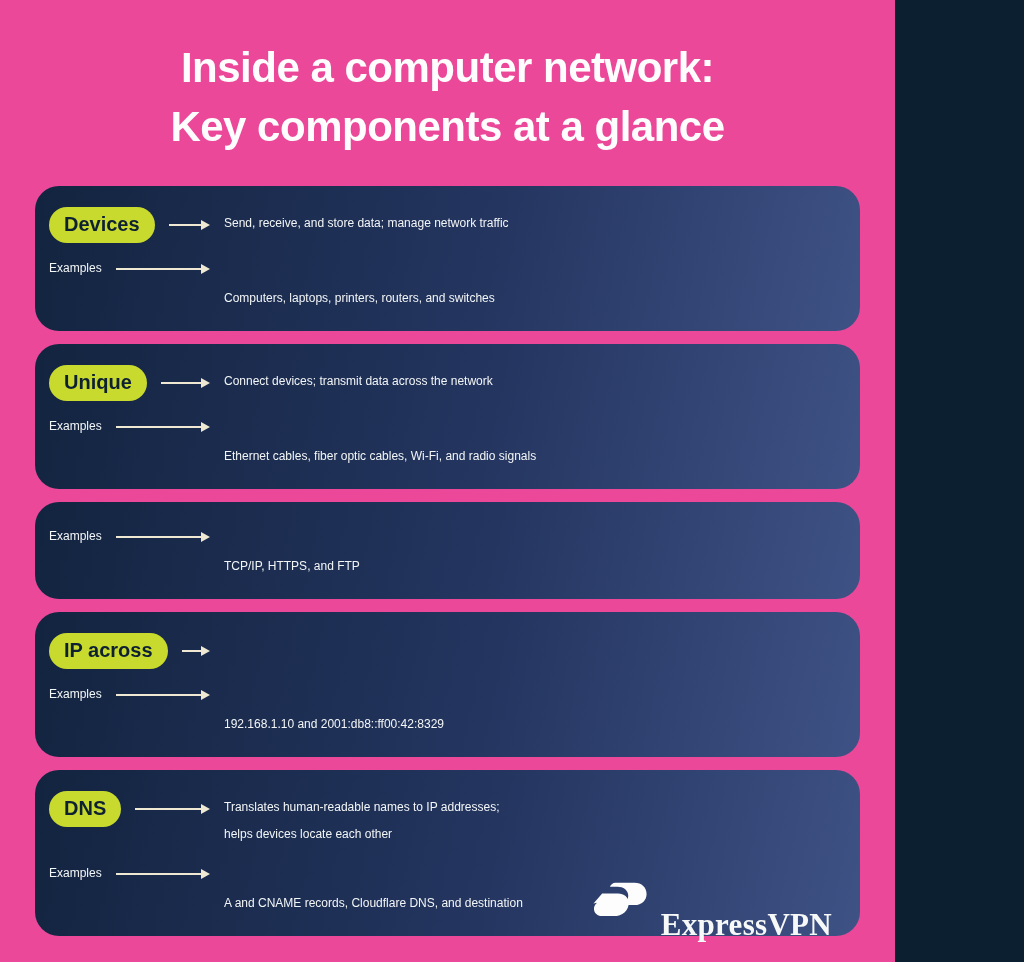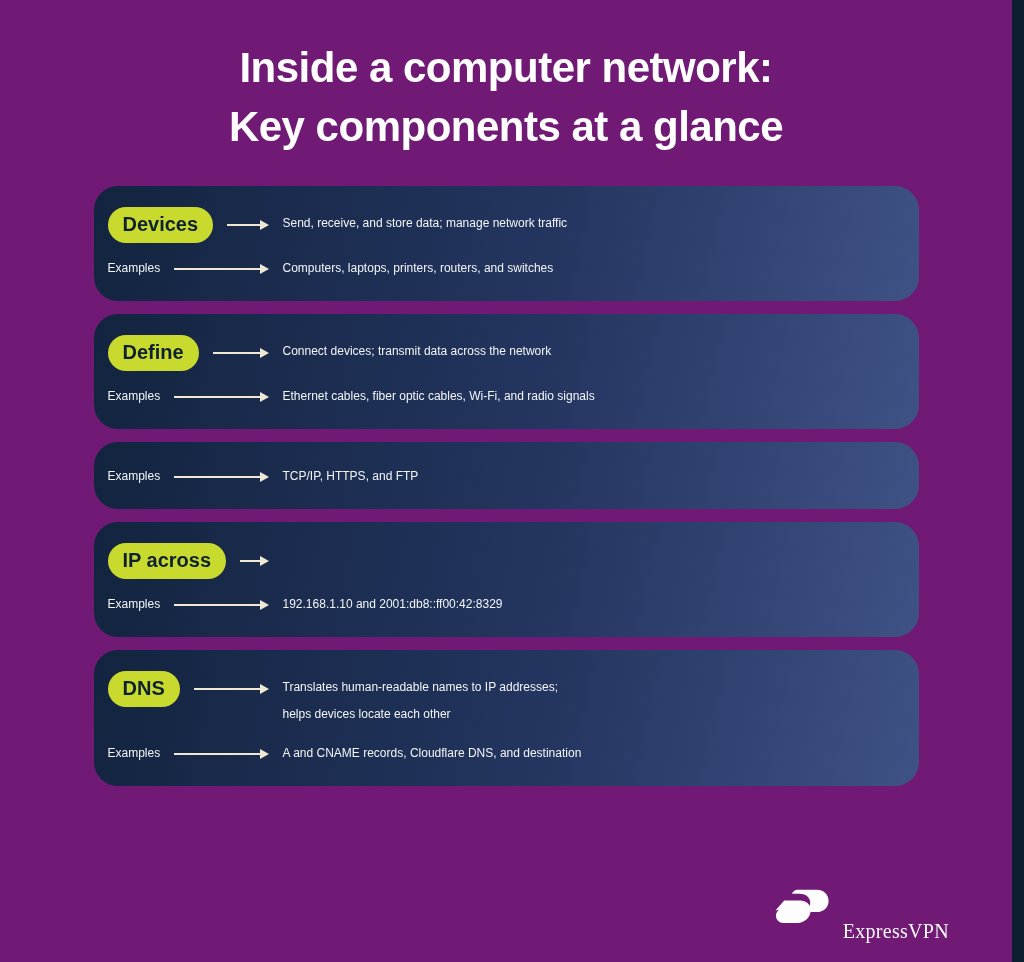--- a/index.html
+++ b/index.html
@@ -3,23 +3,23 @@
 <meta charset="utf-8">
 <style>
   * { margin: 0; padding: 0; box-sizing: border-box; }
   html, body { width: 1024px; }
   body {
     font-family: "Liberation Sans", "DejaVu Sans", sans-serif;
     background: #0c1f31;
   }
   .page {
     position: relative;
-    width: 1012px;
+    width: 895px;
     height: 962px;
-    background: #701a75;
+    background: #ec4899;
     overflow: hidden;
   }
   .title {
     margin-top: 38px;
     text-align: center;
     color: #fdfdfe;
     font-size: 42px;
     font-weight: 700;
     line-height: 59px;
     letter-spacing: -0.5px;
@@ -87,33 +87,33 @@
     border-bottom: 5px solid transparent;
   }
   .desc {
     flex: 1;
     font-size: 12px;
     line-height: 27px;
     color: #f3f6f7;
     white-space: pre-line;
     padding-top: 3px;
   }
-  .row-examples .desc { padding-top: 0; }
+  .row-examples .desc { padding-top: 0; margin-top: 30px; }
   .footer {
     position: absolute;
     right: 63px;
     bottom: 19px;
     display: flex;
     align-items: center;
   }
   .logo-icon { display: inline-flex; }
   .logo-text {
     font-family: "Liberation Serif", "DejaVu Serif", serif;
-    font-weight: 400;
-    font-size: 20px;
+    font-weight: 700;
+    font-size: 31px;
     color: #f7f9f9;
     margin-left: 12px;
     letter-spacing: 0.3px;
     margin-top: 40px;
   }
 </style>
 </head>
 <body>
 
 <div class="page">
@@ -136,21 +136,21 @@
           <span class="ex-label">Examples</span>
           <span class="arrow"></span>
         </div>
         <p class="desc">Computers, laptops, printers, routers, and switches</p>
       </div>
     </section>
 
     <section class="card">
       <div class="row row-term">
         <div class="lead">
-          <span class="pill">Define</span>
+          <span class="pill">Unique</span>
           <span class="arrow"></span>
         </div>
         <p class="desc">Connect devices; transmit data across the network</p>
       </div>
       <div class="row row-examples">
         <div class="lead">
           <span class="ex-label">Examples</span>
           <span class="arrow"></span>
         </div>
         <p class="desc">Ethernet cables, fiber optic cables, Wi-Fi, and radio signals</p>

